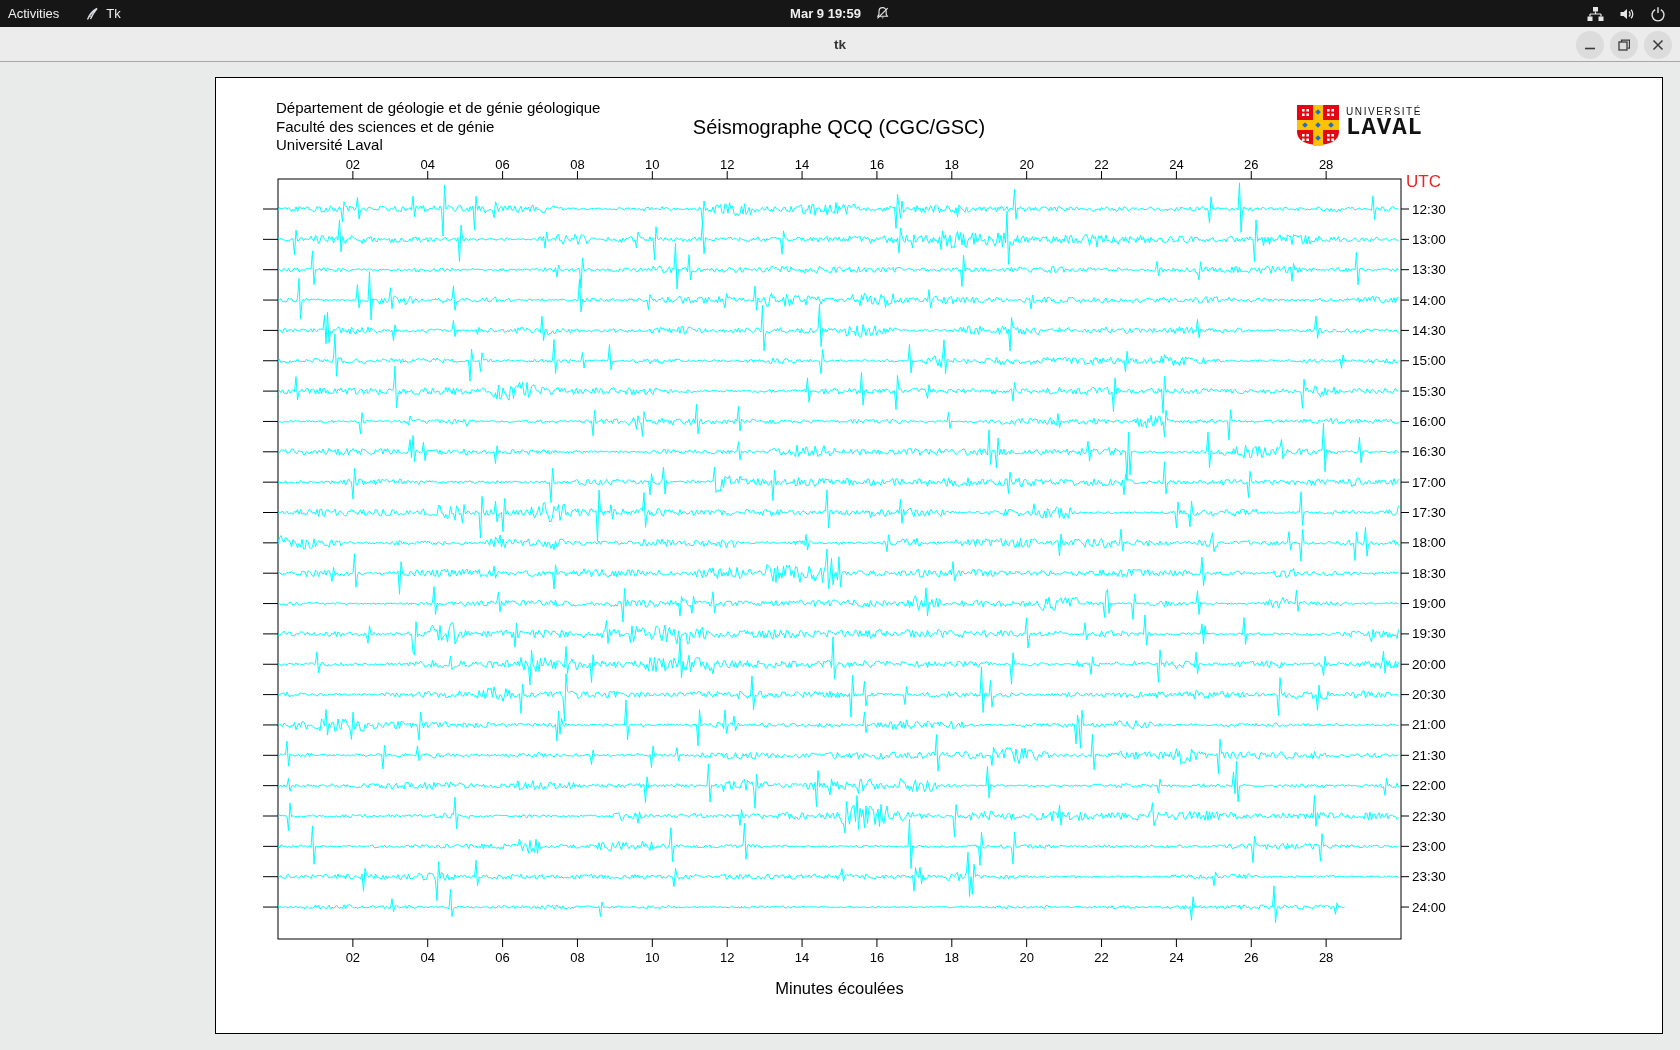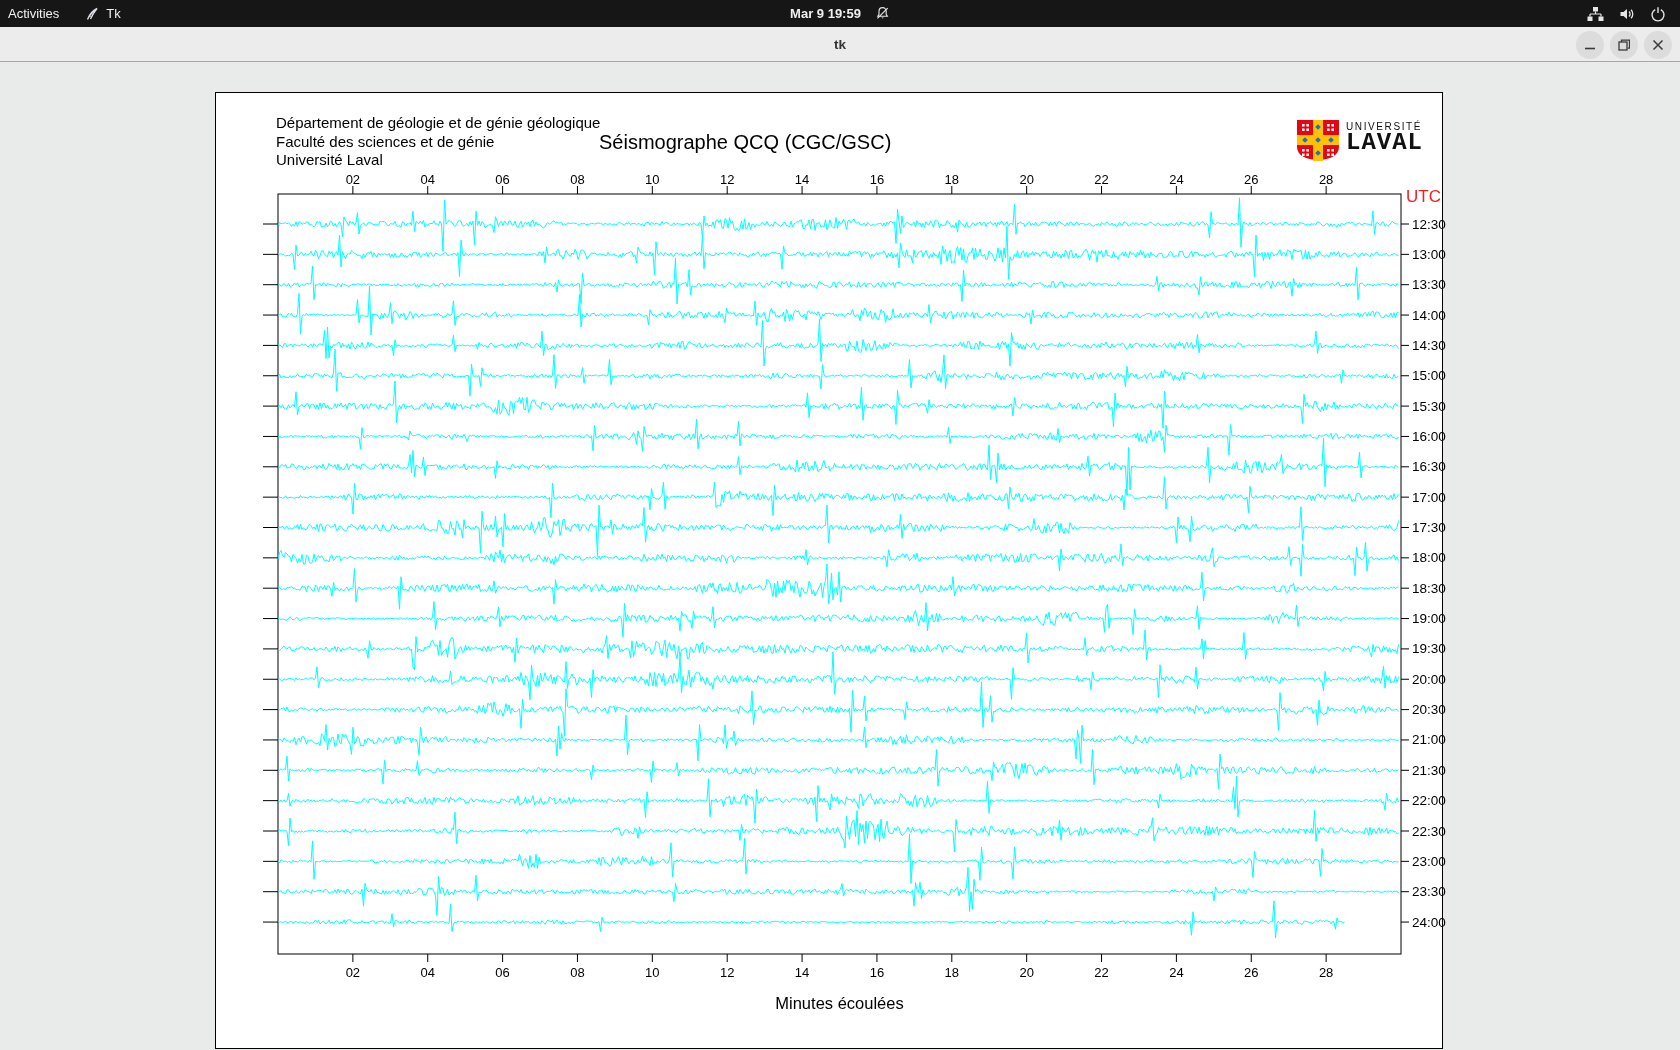--- a/index.html
+++ b/index.html
@@ -25,27 +25,27 @@
               display:flex; align-items:center; justify-content:center; }
   .win-title { font-size:13.5px; font-weight:700; color:#333; }
   .win-buttons { position:absolute; right:8px; top:3.5px; display:flex; gap:6px; }
   .win-btn { width:28px; height:28px; border-radius:14px; background:#dcdcdc;
              border:none; display:flex; align-items:center; justify-content:center;
              padding:0; }
 
   
   .content { position:absolute; left:0; top:63px; width:1680px; height:987px;
              background:#e9eaea; }
-  .canvas { position:absolute; left:215px; top:29px; width:1228px; height:957px;
+  .canvas { position:absolute; left:215px; top:14px; width:1448px; height:957px;
             background:#ffffff; border:1px solid #000; }
 
   .hdr { position:absolute; left:60px; top:21px; font-size:15px; line-height:18.5px;
          color:#000; white-space:pre; }
   .chart-title { position:absolute; left:383px; top:38px; width:480px;
-                 font-size:20px; color:#000; }
+                 text-align:center; font-size:20px; color:#000; }
 
   
   .logo { position:absolute; left:1080px; top:24px; width:130px; height:46px; }
   .logo-shield { position:absolute; left:0; top:2px; }
   .logo-text { position:absolute; left:50px; top:4px; }
   .logo-univ { font-size:10px; letter-spacing:1.6px; color:#111; }
   .logo-laval { font-size:24px; font-weight:700; letter-spacing:1px; color:#111;
                 line-height:22px; font-family:Liberation Mono, monospace; }
 
   #plot { position:absolute; left:0; top:0; }

